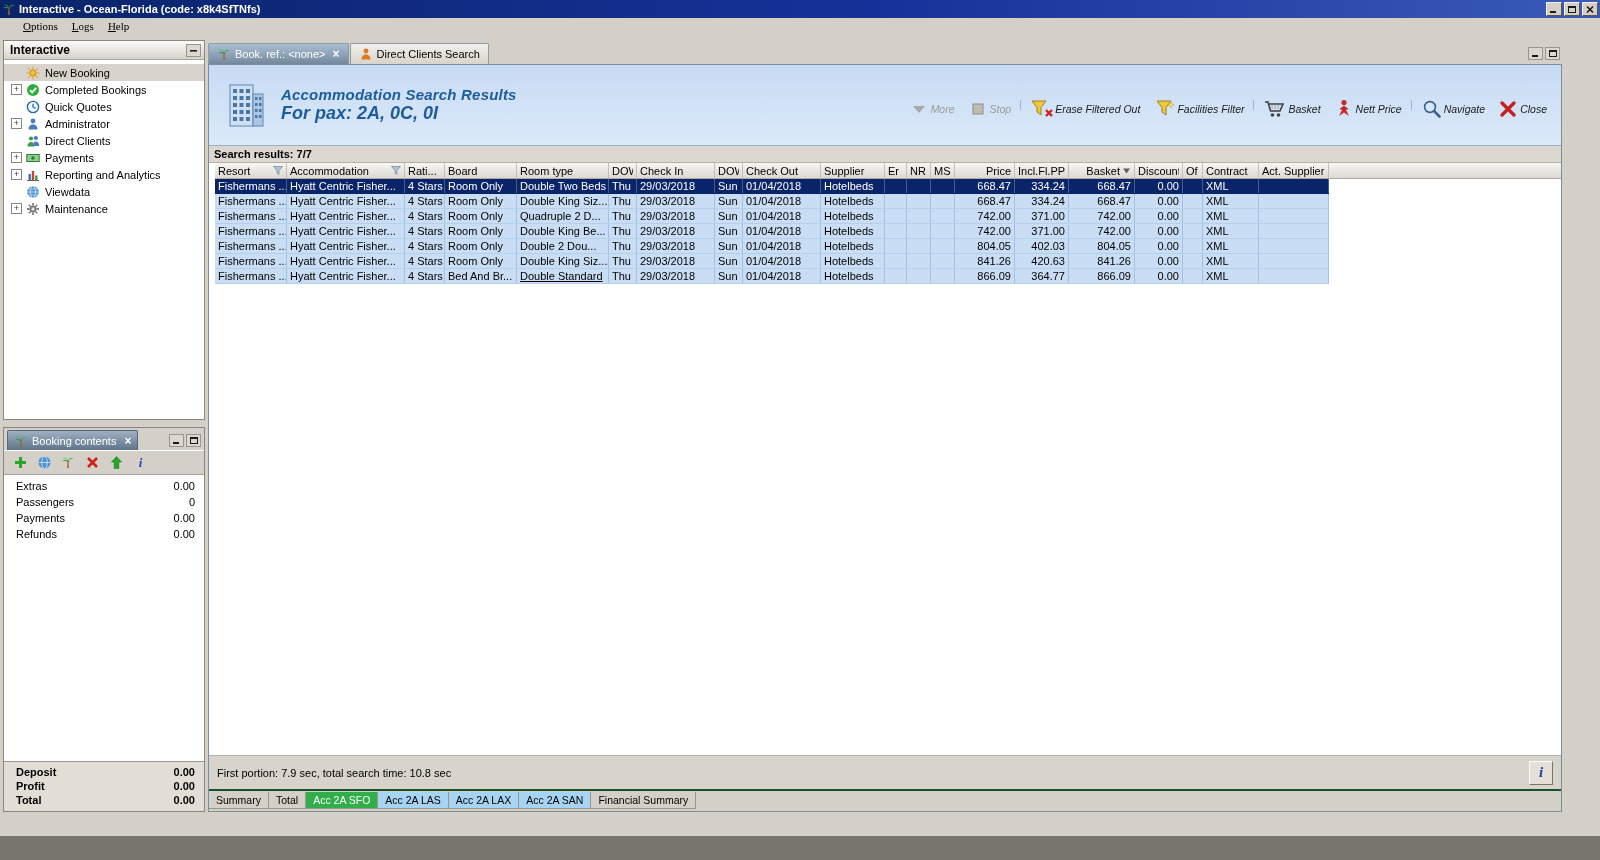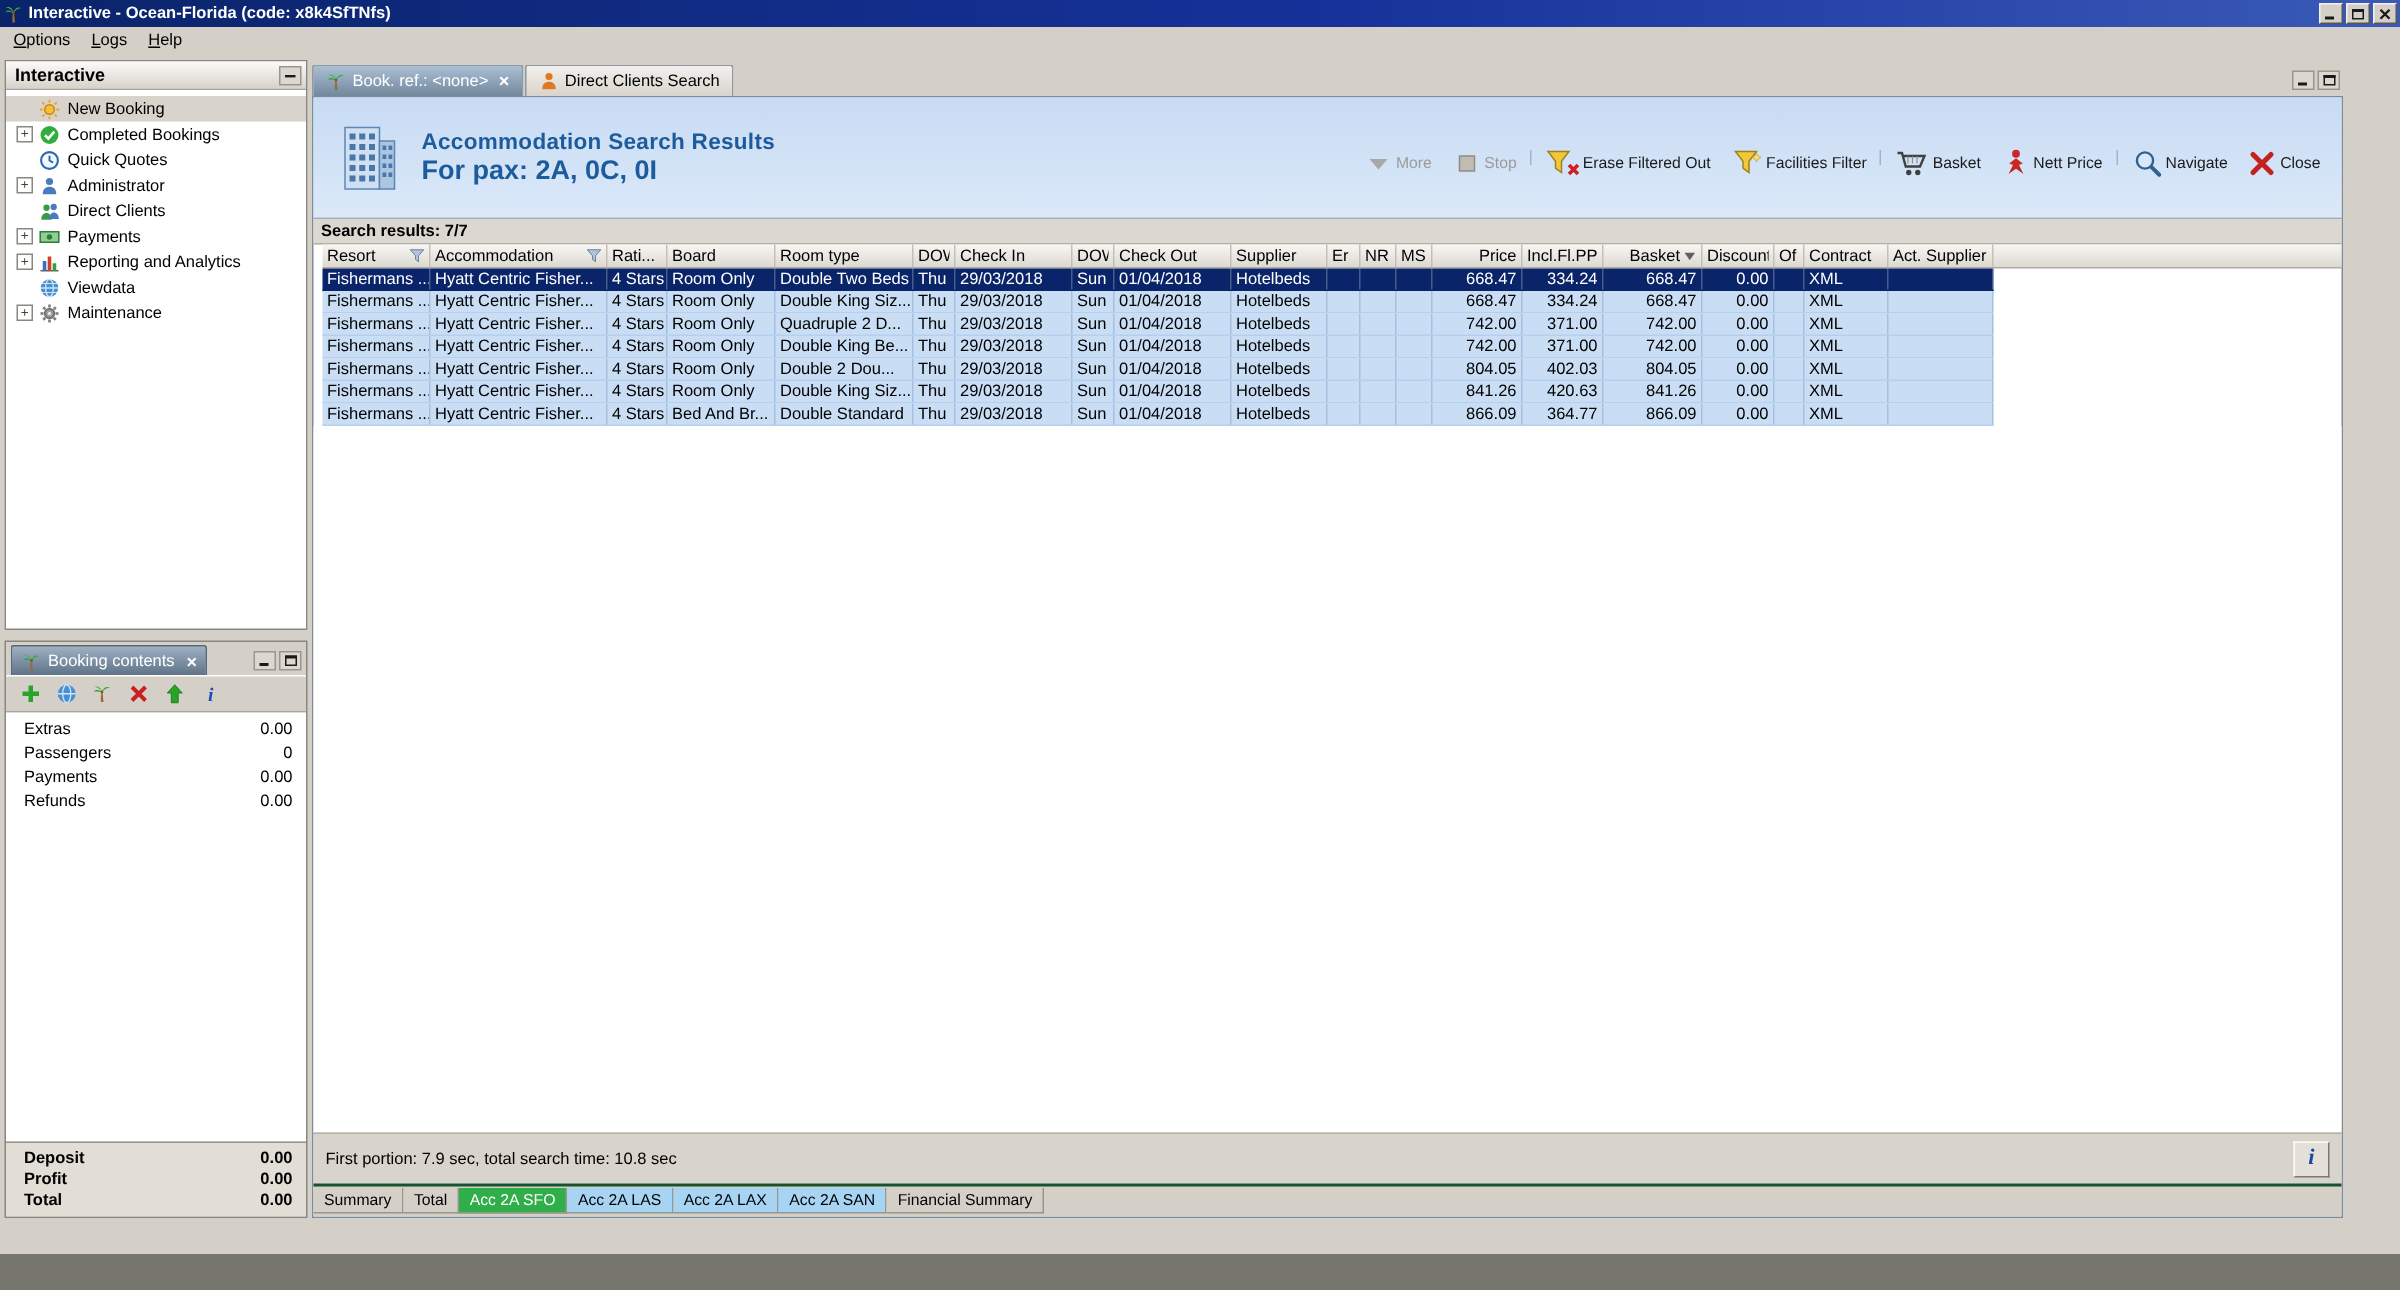--- a/index.html
+++ b/index.html
@@ -7,21 +7,21 @@
   body { font-family:"Liberation Sans", sans-serif; background:#76766e; overflow:hidden; position:relative; }
   .window { position:absolute; left:0; top:0; width:1600px; height:836px; background:#d4d0c8; }
 
   
   .titlebar { height:18px; background:linear-gradient(to right,#0a246a 0%,#16329a 55%,#3a5ab8 100%); display:flex; align-items:center; padding:1px 2px; }
   .app-icon { width:14px; height:14px; display:inline-flex; flex:none; }
   .title-text { color:#fff; font-size:11px; font-weight:bold; margin-left:3px; flex:1; white-space:nowrap; }
   .winbtn { width:16px; height:14px; background:#d4d0c8; border:1px solid; border-color:#f4f2ee #5a5650 #5a5650 #f4f2ee; margin-left:2px; display:inline-flex; align-items:center; justify-content:center; }
 
   
-  .menubar { height:18px; display:flex; align-items:center; padding-left:2px; }
+  .menubar { height:18px; display:flex; padding-left:16px;font-family:Liberation Serif, serif; }
   .menu-item { display:inline-block; font-size:11px; padding:2px 7px; color:#000; }
   .menu-item::first-letter { text-decoration:underline; }
 
   
   .interactive-panel { position:absolute; left:3px; top:40px; width:202px; height:380px; background:#fff; border:1px solid #8a8680; }
   .panel-header { height:19px; background:linear-gradient(#fcfbf9,#d6d2ca); border-bottom:1px solid #a8a49c; display:flex; align-items:center; padding:0 3px 0 6px; }
   .panel-title { font-size:12px; font-weight:bold; flex:1; }
   .mini-btn { width:15px; height:13px; background:#dcd8d0; border:1px solid #9a968e; display:inline-flex; align-items:center; justify-content:center; flex:none; }
   .tree { padding-top:4px; }
   .tree-row { height:17px; display:flex; align-items:center; padding-left:7px; font-size:11px; white-space:nowrap; }
@@ -46,21 +46,21 @@
   
   .main-panel { position:absolute; left:208px; top:40px; width:1354px; height:772px; }
   .doc-tabs { height:24px; display:flex; align-items:flex-end; }
   .doc-tab { height:21px; display:flex; align-items:center; gap:4px; padding:0 8px; font-size:11px; background:linear-gradient(#f2f0ec,#d8d4cc); color:#000; border:1px solid #8e9aa6; border-bottom:none; border-radius:2px 2px 0 0; margin-right:1px; white-space:nowrap; }
   .doc-tab.active { background:linear-gradient(#aabfd4,#74889c); color:#fff; }
   .tab-icon { width:14px; height:14px; display:inline-flex; }
   .tab-close { font-weight:bold; margin-left:3px; font-size:12px; line-height:10px; }
   .doc-winbtns { margin-left:auto; display:flex; gap:2px; padding:0 2px 4px 0; }
 
   .content-frame { position:absolute; left:0; top:24px; right:0; bottom:0; background:#fff; border:1px solid #7a8c9e; display:flex; flex-direction:column; }
-  .content-header { height:81px; flex:none; background:linear-gradient(#c8dbf4,#dbe9f9); border-bottom:1px solid #9ab0c8; display:flex; align-items:center; padding:0 8px; }
+  .content-header { height:81px; flex:none; background:linear-gradient(#c8dbf4,#dbe9f9); border-bottom:1px solid #9ab0c8; display:flex; align-items:center; padding:0 8px;font-style:italic; }
   .building { width:46px; height:46px; display:inline-flex; margin-left:6px; flex:none; }
   .header-titles { margin-left:12px; color:#1d5c9c; }
   .header-title { font-size:15px; font-weight:bold; letter-spacing:0.2px; }
   .header-subtitle { font-size:18px; margin-top:0; font-weight:bold; }
   .header-toolbar { margin-left:auto; display:flex; align-items:stretch; padding-top:7px; }
   .tool-btn { display:flex; flex-direction:row; align-items:center; gap:1px; padding:0 6px; font-size:10.5px; color:#1a1a1a; white-space:nowrap; }
   .tool-btn.disabled { color:#9a9a9a; }
   .tool-icon { height:22px; display:inline-flex; align-items:center; }
   .tool-sep { width:1px; background:#9fb4ca; margin:2px 3px 10px; }
 
@@ -722,21 +722,21 @@
             <span class="g-cell num" style="width: 48px;">0.00</span>
             <span class="g-cell" style="width: 20px;"></span>
             <span class="g-cell" style="width: 56px;">XML</span>
             <span class="g-cell" style="width: 70px;"></span>
           </div>
           <div class="g-row">
             <span class="g-cell" style="width: 72px;">Fishermans ...</span>
             <span class="g-cell" style="width: 118px;">Hyatt Centric Fisher...</span>
             <span class="g-cell" style="width: 40px;">4 Stars</span>
             <span class="g-cell" style="width: 72px;">Bed And Br...</span>
-            <span class="g-cell" style="width: 92px;">Double Standard</span>
+            <span class="g-cell" style="width: 92px; text-decoration: underline;">Double Standard</span>
             <span class="g-cell" style="width: 28px;">Thu</span>
             <span class="g-cell" style="width: 78px;">29/03/2018</span>
             <span class="g-cell" style="width: 28px;">Sun</span>
             <span class="g-cell" style="width: 78px;">01/04/2018</span>
             <span class="g-cell" style="width: 64px;">Hotelbeds</span>
             <span class="g-cell" style="width: 22px;"></span>
             <span class="g-cell" style="width: 24px;"></span>
             <span class="g-cell" style="width: 24px;"></span>
             <span class="g-cell num" style="width: 60px;">866.09</span>
             <span class="g-cell num" style="width: 54px;">364.77</span>

